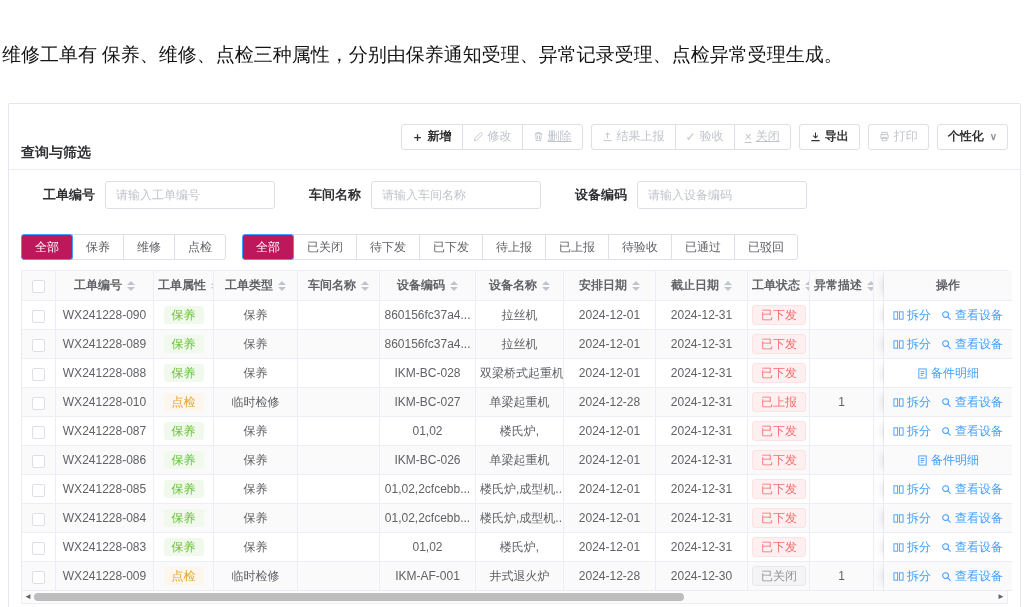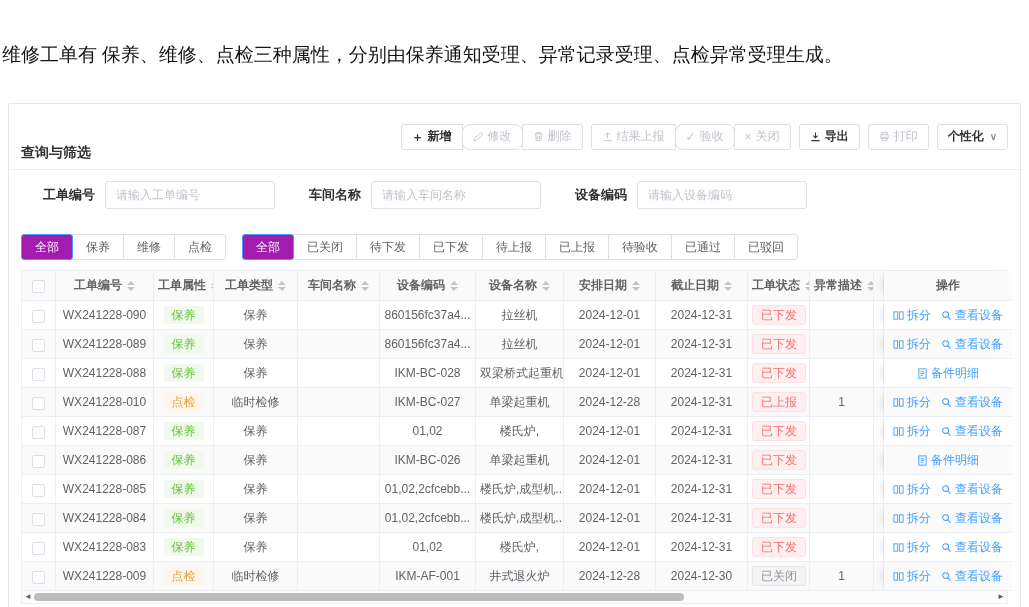--- a/index.html
+++ b/index.html
@@ -15,23 +15,23 @@
   .panel-header { display:flex; align-items:center; justify-content:space-between;
                   padding:7px 12px; border-bottom:1px solid #ebeef5; }
   .panel-title { font-size:14px; font-weight:bold; color:#303133;margin-top:33px; }
   .toolbar { display:flex; align-items:center; gap:8px; }
   .btn { height:26px; padding:0 10px; font-size:12px; border:1px solid #dcdfe6;
          background:#fff; color:#606266; display:inline-flex; align-items:center;
          gap:4px; border-radius:3px; cursor:pointer; white-space:nowrap; }
   .btn.strong { color:#303133; font-weight:bold; }
   .btn.disabled { color:#c0c4cc; cursor:not-allowed; }
   .btn-group { display:inline-flex; }
-  .btn-group .btn { border-radius:8px; margin-left:-1px; }
+  .btn-group .btn { border-radius:1px; margin-left:-1px; }
   .btn-group .btn:first-child { border-radius:3px 0 0 3px; margin-left:0; }
-  .btn-group .btn:last-child { border-radius:0 3px 3px 0; }
+  .btn-group .btn:last-child { border-radius:0 3px 3px 0;text-decoration:underline; }
   .ic { display:inline-flex; align-items:center; line-height:1; }
   .ic svg { display:block; }
   .chev { font-size:10px; color:#909399; margin-left:2px; }
 
   
   .filter-row { display:flex; align-items:center; padding:11px 12px 13px 34px; }
   .filter-item { display:flex; align-items:center; margin-right:34px; }
   .filter-item label { font-size:13px; font-weight:bold; color:#303133; margin-right:10px; white-space:nowrap; }
   .filter-item input { width:170px; height:28px; border:1px solid #dcdfe6; border-radius:3px;
                        padding:0 10px; font-size:12px; color:#606266; outline:none; }
@@ -40,21 +40,21 @@
   .btn-primary.btn { color:#fff; }
   .filter-btns { display:flex; gap:10px; }
 
   
   .tabs-row { display:flex; gap:16px; padding:12px 12px 10px; }
   .seg-group { display:inline-flex; }
   .seg { height:26px; padding:0 13px; font-size:12px; display:inline-flex; align-items:center;
          border:1px solid #dcdfe6; background:#fff; color:#606266; margin-left:-1px; cursor:pointer; }
   .seg:first-child { border-radius:3px 0 0 3px; margin-left:0; }
   .seg:last-child { border-radius:0 3px 3px 0; }
-  .seg.active { background:#a21caf; border-color:#409eff; color:#fff; border-radius:3px; position:relative; z-index:1; }
+  .seg.active { background:#be185d; border-color:#409eff; color:#fff; border-radius:3px; position:relative; z-index:1; }
 
   
   .table-wrap { margin:0 12px; border:1px solid #ebeef5; border-bottom:none; }
   table { width:100%; border-collapse:separate; border-spacing:0; table-layout:fixed; font-size:12px; }
   th, td { border-bottom:1px solid #ebeef5; border-right:1px solid #ebeef5;
            text-align:center; white-space:nowrap; overflow:hidden; padding:0 4px; }
   th { background:#fafafa; height:30px; color:#606266; font-weight:bold; }
   td { height:29px; color:#606266; background:#fff; }
   tr.stripe td { background:#fafafa; }
   th:last-child, td:last-child { border-right:none; }

